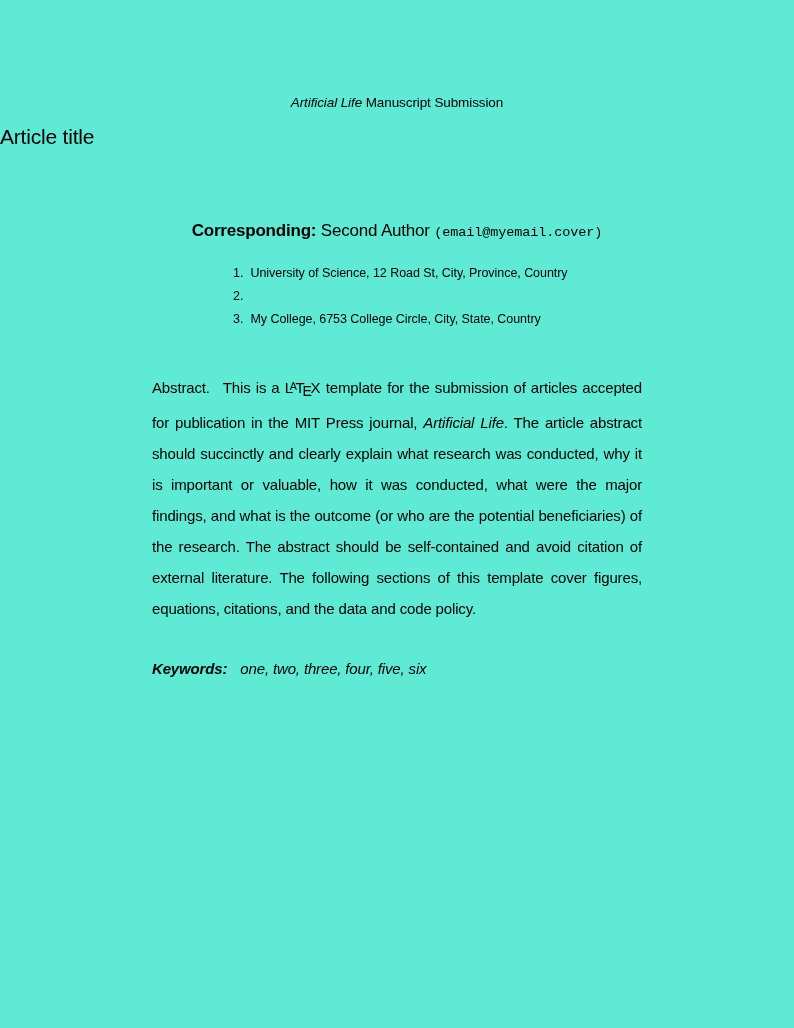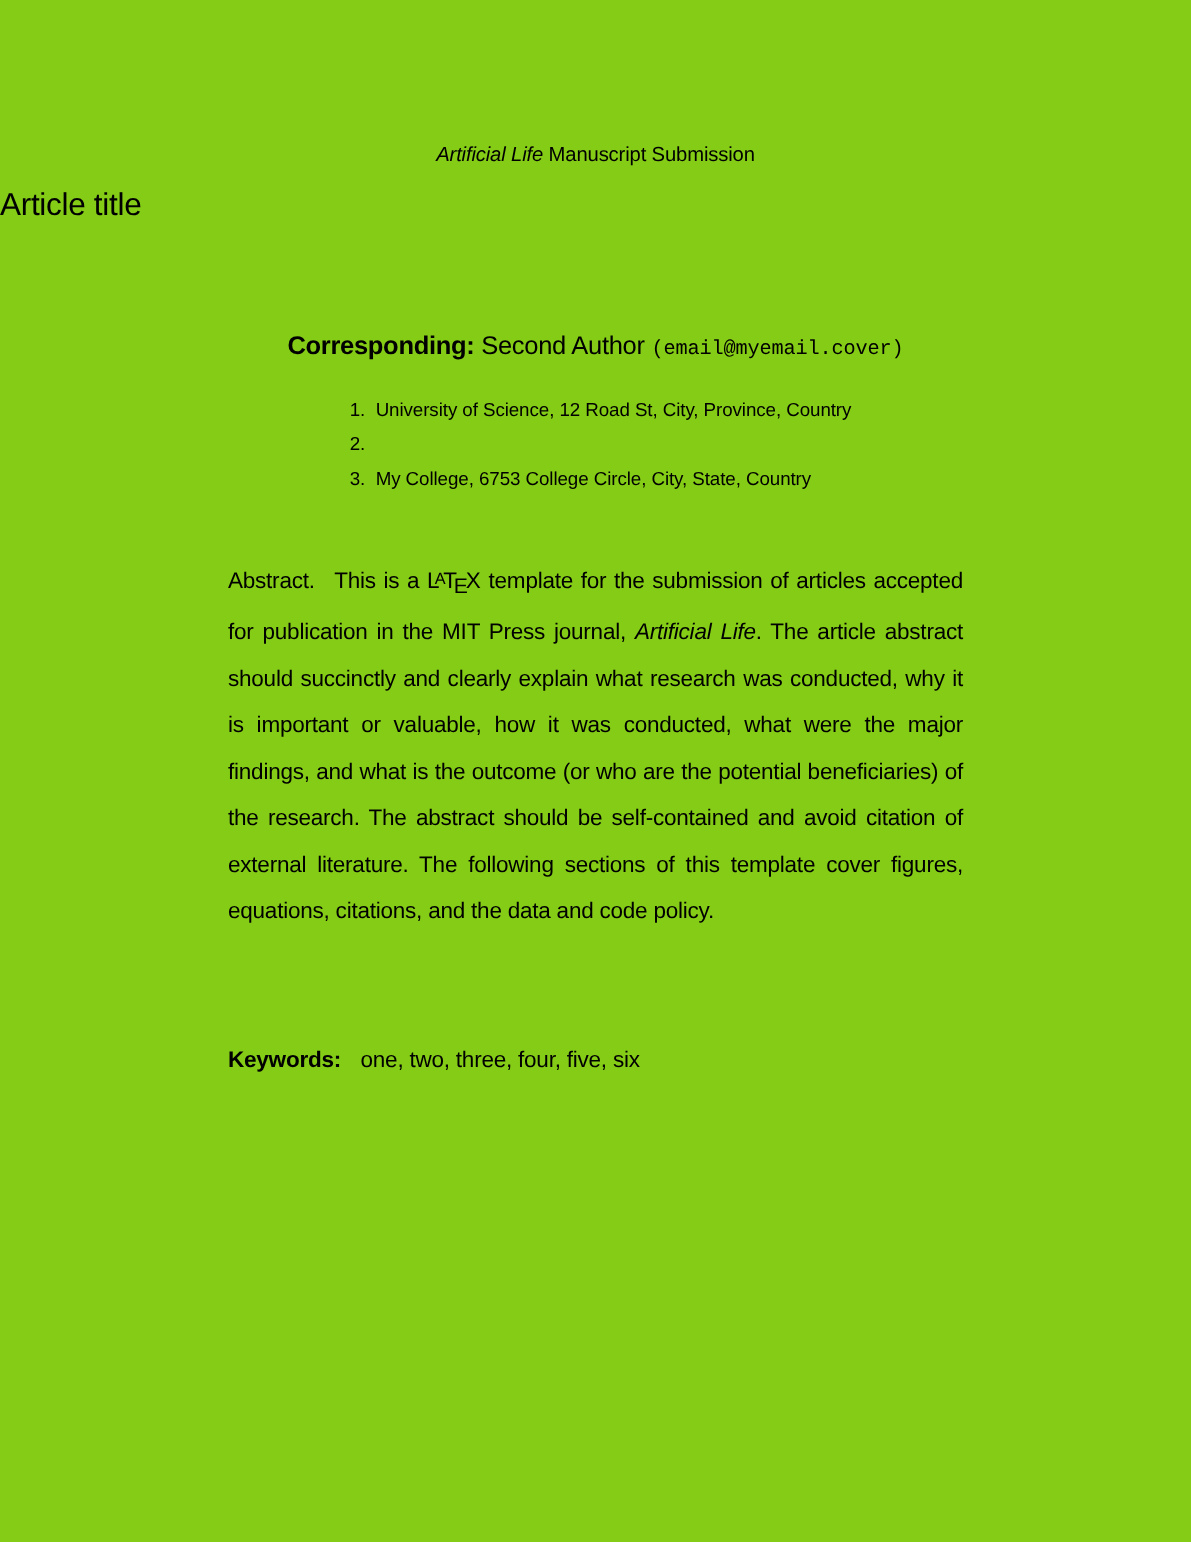--- a/index.html
+++ b/index.html
@@ -4,21 +4,21 @@
 <style>
   html, body {
     margin: 0;
     padding: 0;
     background: #ffffff;
   }
   .page {
     position: relative;
     width: 794px;
     height: 1028px;
-    background: #84cc16;
+    background: #5eead4;
     color: #000000;
     font-family: "Liberation Sans", sans-serif;
     overflow: hidden;
     margin: 0 auto;
   }
 
   
   .running-head {
     position: absolute;
     top: 95px;
@@ -152,26 +152,27 @@
     vertical-align: -0.22em;
     margin-left: -0.16em;
     margin-right: -0.09em;
     display: inline-block;
     font-size: 0.94em;
   }
 
   
   .keywords {
     position: absolute;
-    top: 696px;
+    top: 658px;
     left: 152px;
     width: 490px;
     font-size: 15px;
     line-height: 22px;
     letter-spacing: -0.15px;
+    font-style: italic;
   }
   .keywords .kw-label {
     font-weight: bold;
   }
   .keywords .gap {
     display: inline-block;
     width: 13px;
   }
 </style>
 </head>

